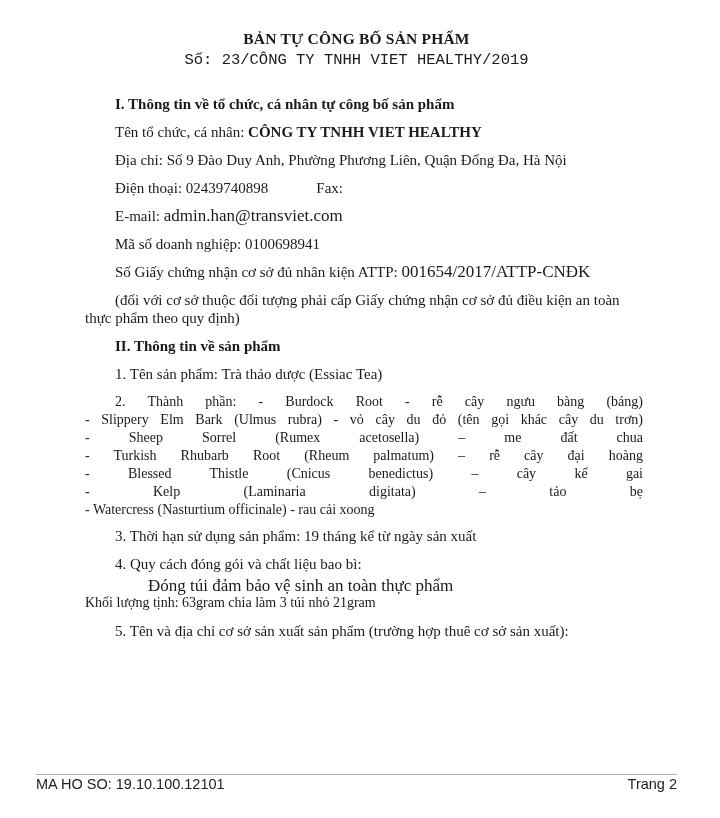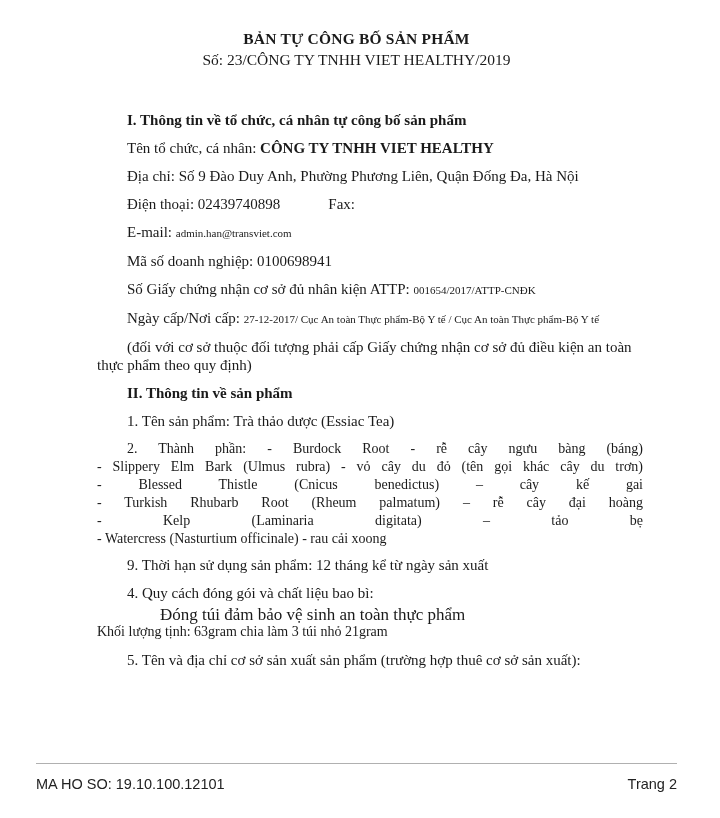--- a/index.html
+++ b/index.html
@@ -22,37 +22,37 @@
     text-align: center;
   }
   .doc-title {
     font-size: 15.5px;
     font-weight: bold;
     letter-spacing: 0.2px;
     margin: 0;
   }
   .doc-subtitle {
     font-size: 15.5px;
-    margin: 3px 0 16px 0;
+    margin: 3px 0 0 0;
+    font-family: Liberation Mono, monospace;
   }
   .content {
     padding: 26px 70px 0 85px; 
-    margin-left: 12px;
   }
   .content p {
     margin: 0 0 10px 0;
     font-size: 15px;
     line-height: 18px;
   }
   .indent { text-indent: 30px; }
   .heading {
     font-weight: bold;
     font-size: 15.5px;
   }
-  .small-val { font-size: 11px; }
+  .small-val { font-size: 17px; }
   .note { font-size: 14.5px; }
   .phone-part { margin-right: 48px; }
   .jline {
     font-size: 14px;
     line-height: 18px;
     margin: 0;
     text-align: justify;
     text-align-last: justify;
   }
   .jline.first { text-indent: 30px; margin-top: 2px; }
@@ -71,21 +71,21 @@
     line-height: 18px;
     margin: 0 0 10px 0;
   }
   .sec2-gap { margin-top: 6px; }
   .footer {
     position: absolute;
     left: 36px;
     right: 36px;
     bottom: 26px;
     border-top: 1px solid #b0b0b0;
-    padding-top: 12px;
+    padding-top: 1px;
     display: flex;
     justify-content: space-between;
     align-items: baseline;
     font-family: "Liberation Sans", "DejaVu Sans", sans-serif;
     font-size: 14.5px;
     color: #222;
   }
 </style>
 </head>
 <body>
@@ -106,36 +106,36 @@
     <p class="indent">Địa chỉ: Số 9 Đào Duy Anh, Phường Phương Liên, Quận Đống Đa, Hà Nội</p>
 
     <p class="indent"><span class="phone-part">Điện thoại: 02439740898</span><span>Fax:</span></p>
 
     <p class="indent"><span>E-mail: </span><span class="small-val">admin.han@transviet.com</span></p>
 
     <p class="indent">Mã số doanh nghiệp: 0100698941</p>
 
     <p class="indent"><span>Số Giấy chứng nhận cơ sở đủ nhân kiện ATTP: </span> <span class="small-val">001654/2017/ATTP-CNĐK</span></p>
 
-    <p class="indent"><span>Ngày cấp/Nơi cấp: </span><span class="small-val">27-12-2017/ Cục An toàn Thực phẩm-Bộ Y tế /  Cục An toàn Thực phẩm-Bộ Y tế</span></p>
 
     <p class="indent note">(đối với cơ sở thuộc đối tượng phải cấp Giấy chứng nhận cơ sở đủ điều kiện an toàn thực phẩm theo quy định)</p>
 
     <p class="heading indent sec2-gap">II. Thông tin về sản phẩm</p>
 
     <p class="indent">1. Tên sản phẩm: Trà thảo dược (Essiac Tea)</p>
 
     <div class="jline first">2. Thành phần: - Burdock Root - rễ cây ngưu bàng (báng)</div>
     <div class="jline">- Slippery Elm Bark (Ulmus rubra) - vỏ cây du đỏ (tên gọi khác cây du trơn)</div>
+    <div class="jline">- Sheep Sorrel (Rumex acetosella) – me đất chua</div>
+    <div class="jline">- Turkish Rhubarb Root (Rheum palmatum) – rễ cây đại hoàng</div>
     <div class="jline">- Blessed Thistle (Cnicus benedictus) – cây kế gai</div>
-    <div class="jline">- Turkish Rhubarb Root (Rheum palmatum) – rễ cây đại hoàng</div>
     <div class="jline">- Kelp (Laminaria digitata) – tảo bẹ</div>
     <div class="plainline">- Watercress (Nasturtium officinale) - rau cải xoong</div>
 
-    <p class="indent">9. Thời hạn sử dụng sản phẩm: 12 tháng kể từ ngày sản xuất</p>
+    <p class="indent">3. Thời hạn sử dụng sản phẩm: 19 tháng kể từ ngày sản xuất</p>
 
     <p class="indent" style="margin-bottom:4px;">4. Quy cách đóng gói và chất liệu bao bì:</p>
 
     <div class="pack-line-1">Đóng túi đảm bảo vệ sinh an toàn thực phẩm</div>
     <div class="pack-line-2">Khối lượng tịnh: 63gram chia làm 3 túi nhỏ 21gram</div>
 
     <p class="indent">5. Tên và địa chỉ cơ sở sản xuất sản phẩm (trường hợp thuê cơ sở sản xuất):</p>
 
   </div>
 

